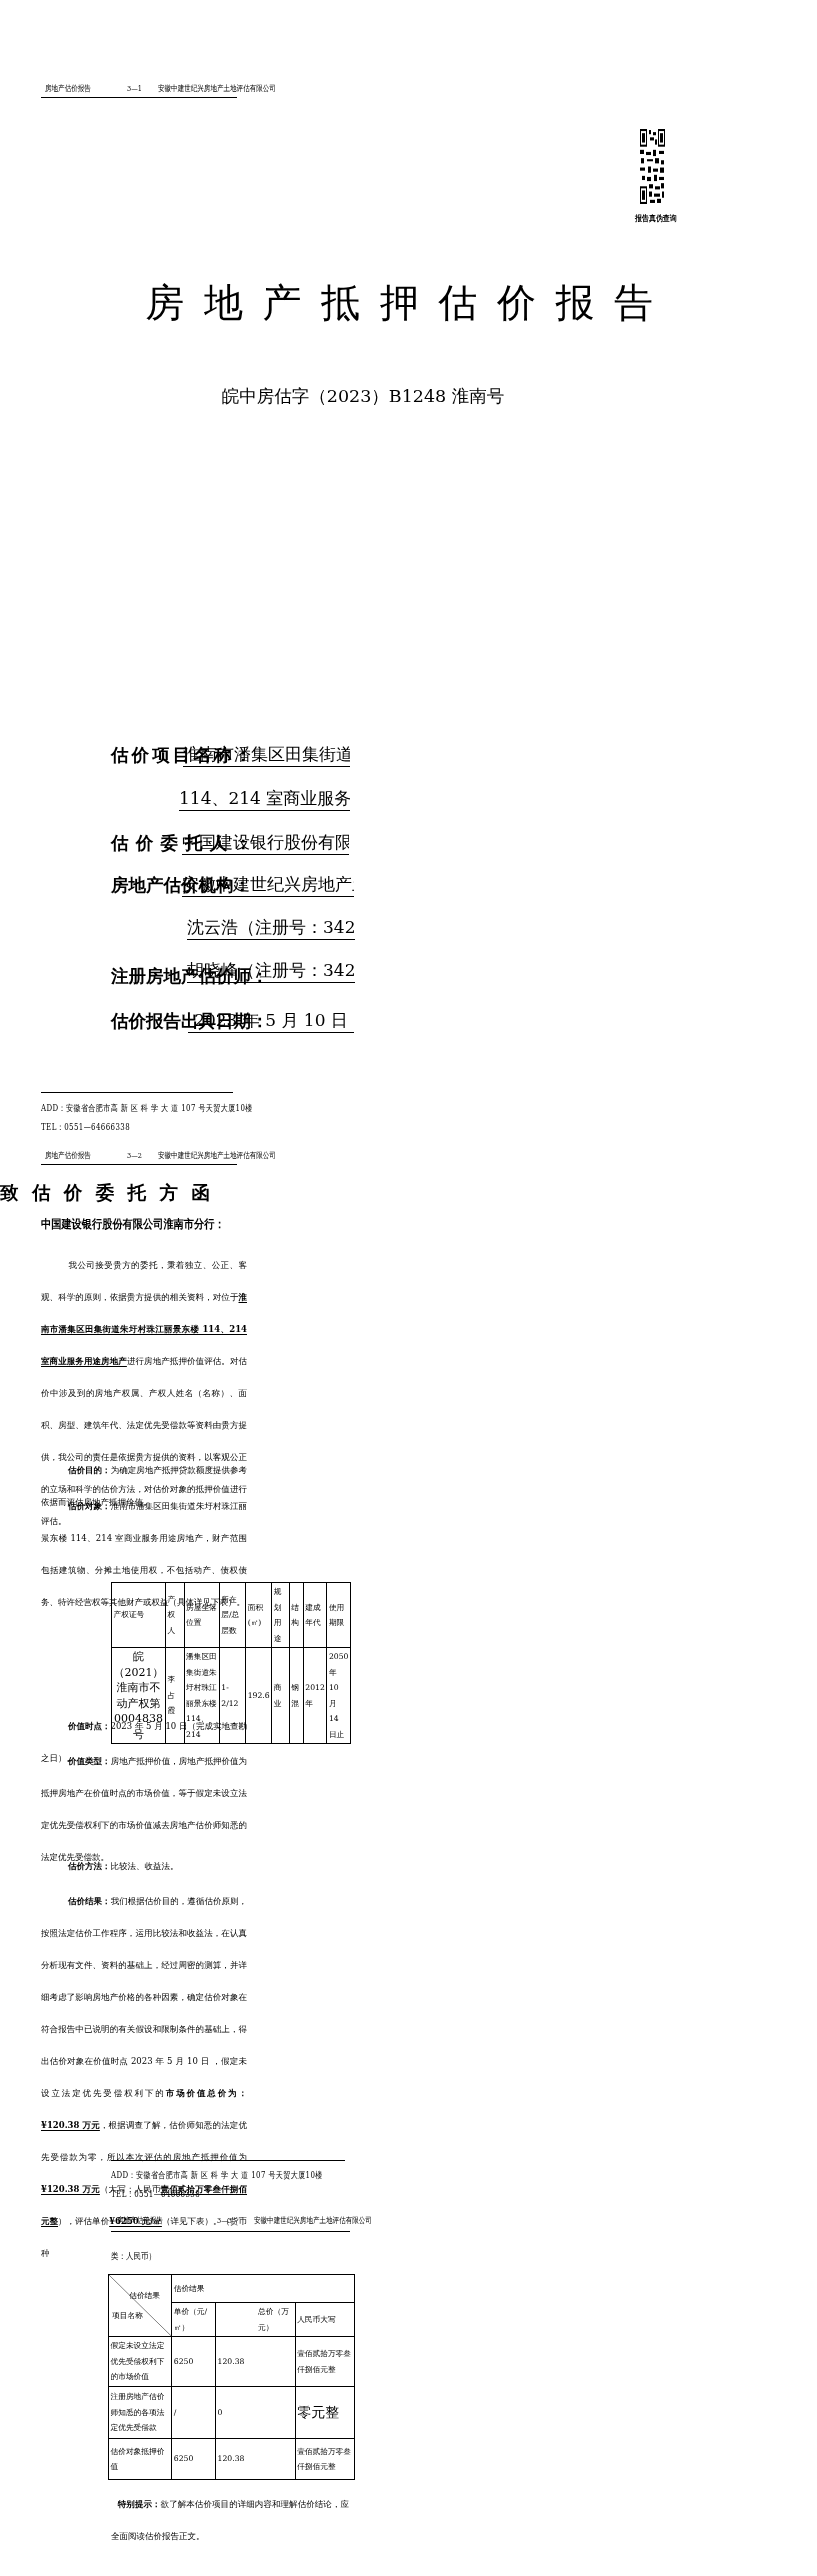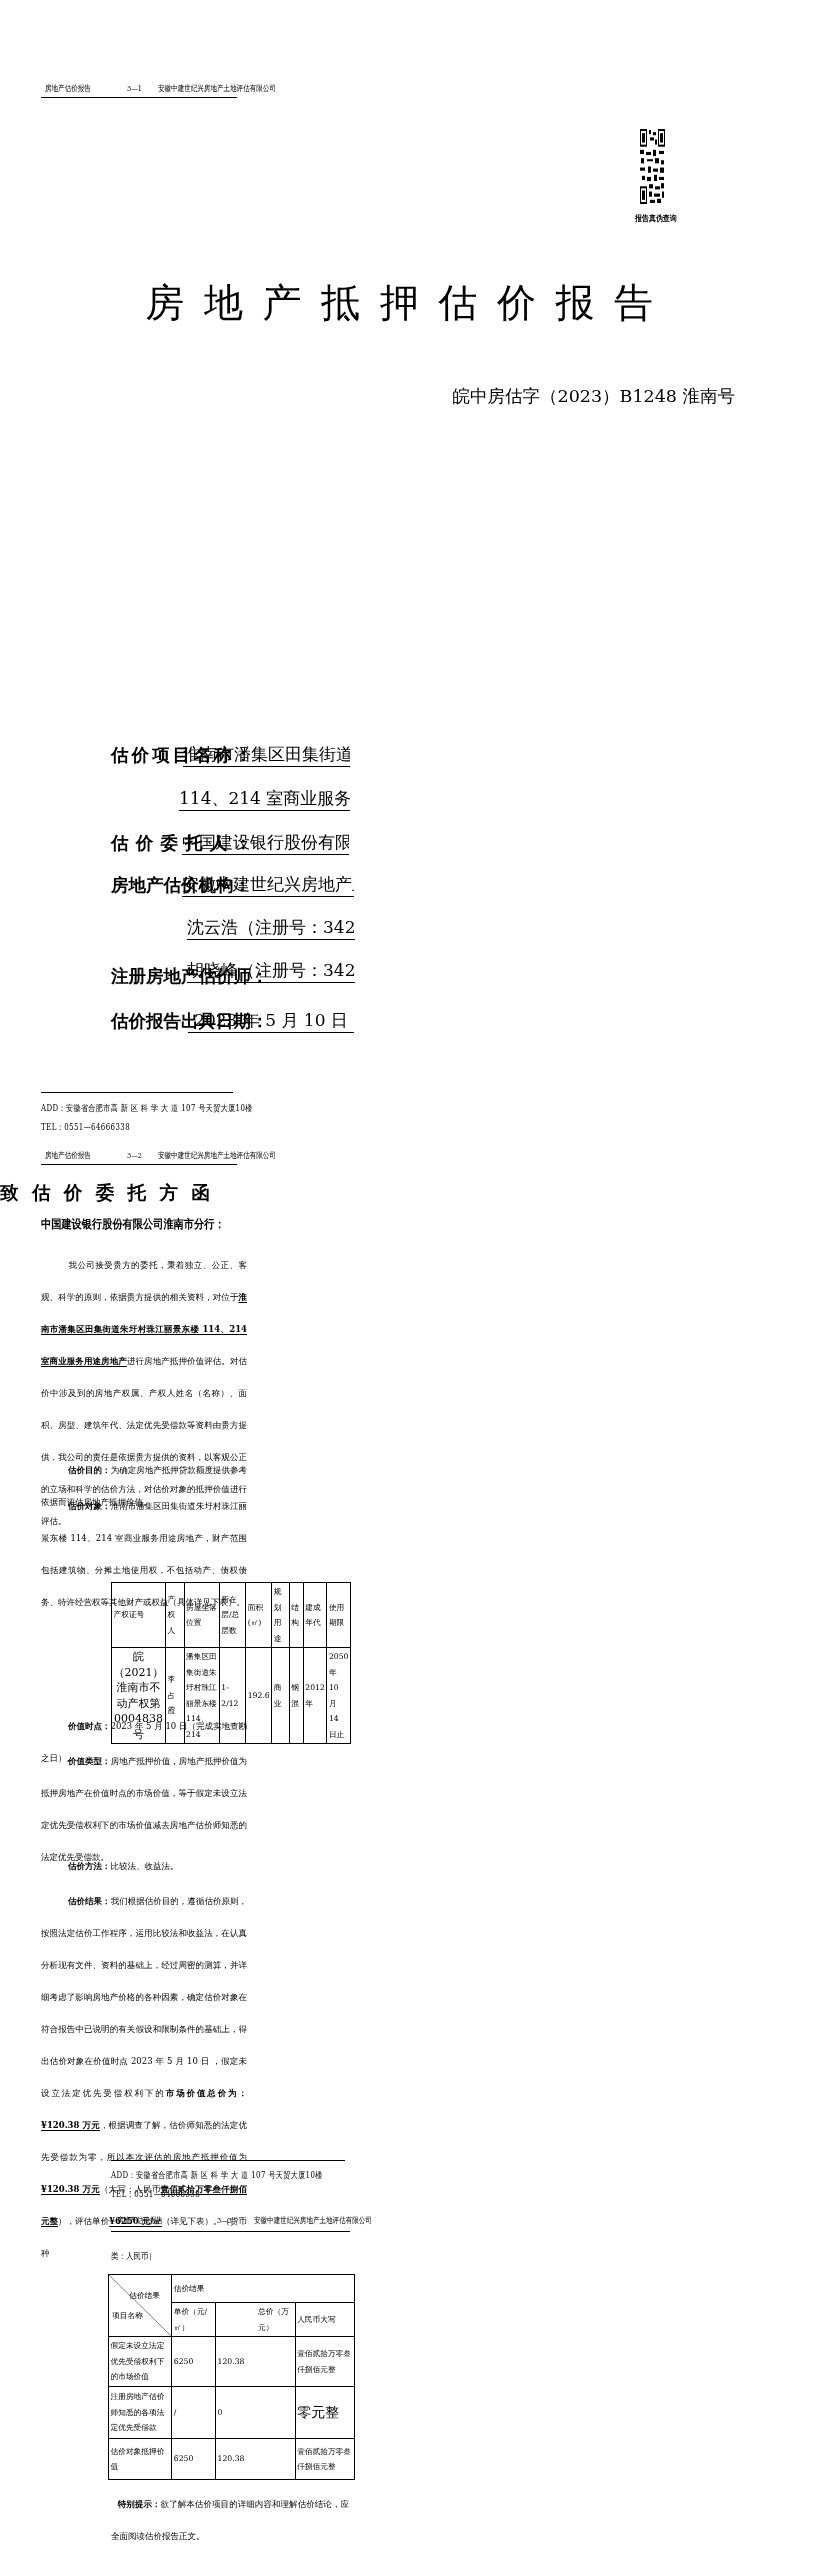--- a/index.html
+++ b/index.html
@@ -4,21 +4,21 @@
 <style>
   html, body { margin:0; padding:0; background:#fff; }
   body { width:818px; height:3349px; position:relative; overflow:hidden;
          font-family:"DejaVu Serif","Liberation Serif",serif; color:#000; }
   .abs { position:absolute; }
   .hdr { position:absolute; left:41px; width:196px; height:15.5px; }
   .hdr-text { position:absolute; font-size:8.2px; white-space:nowrap; transform:scaleX(0.8); transform-origin:left top; }
   .rule { position:absolute; background:#000; }
   .ftr-line { position:absolute; left:41px; font-size:8.8px; white-space:nowrap; transform:scaleX(0.8); transform-origin:left top; letter-spacing:0.5px; }
   .cover-title { position:absolute; left:0; width:818px; text-align:center; top:276px; font-size:39px; letter-spacing:19.6px; font-family:"DejaVu Sans","Liberation Sans",sans-serif; }
-  .cover-no { position:absolute; left:0; width:726px; text-align:right; top:384px; font-size:17.5px;padding-left:9px; }
+  .cover-no { position:absolute; left:0; width:726px; text-align:center; top:384px; font-size:17.5px; }
   .field-label { position:absolute; font-size:17.5px; font-weight:bold; white-space:nowrap; font-family:Liberation Sans, sans-serif; }
   .field-value { position:absolute; font-size:17px; white-space:nowrap; border-bottom:1px solid #000; text-align:center; line-height:23px; height:23px; overflow:hidden; }
   .qr { position:absolute; left:640px; top:129px; width:25px; height:75px; }
   .qr-cap { position:absolute; left:635px; top:213px; font-size:8.2px; font-weight:bold; transform:scaleX(0.85); transform-origin:left top; white-space:nowrap; }
   .page-title { position:absolute; left:0; width:804px; text-align:left; font-size:17.5px; letter-spacing:13.4px; font-weight:bold; font-family:"DejaVu Sans","Liberation Sans",sans-serif; }
   .p { position:absolute; left:111px; width:650px; font-size:12.4px; line-height:32px; text-align:justify; }
   .p .ind { display:inline-block; width:27px; }
   .b { font-weight:bold; }
   .bu { font-weight:bold; text-decoration:underline; text-underline-offset:2.1px; }
   table { border-collapse:collapse; position:absolute; }

